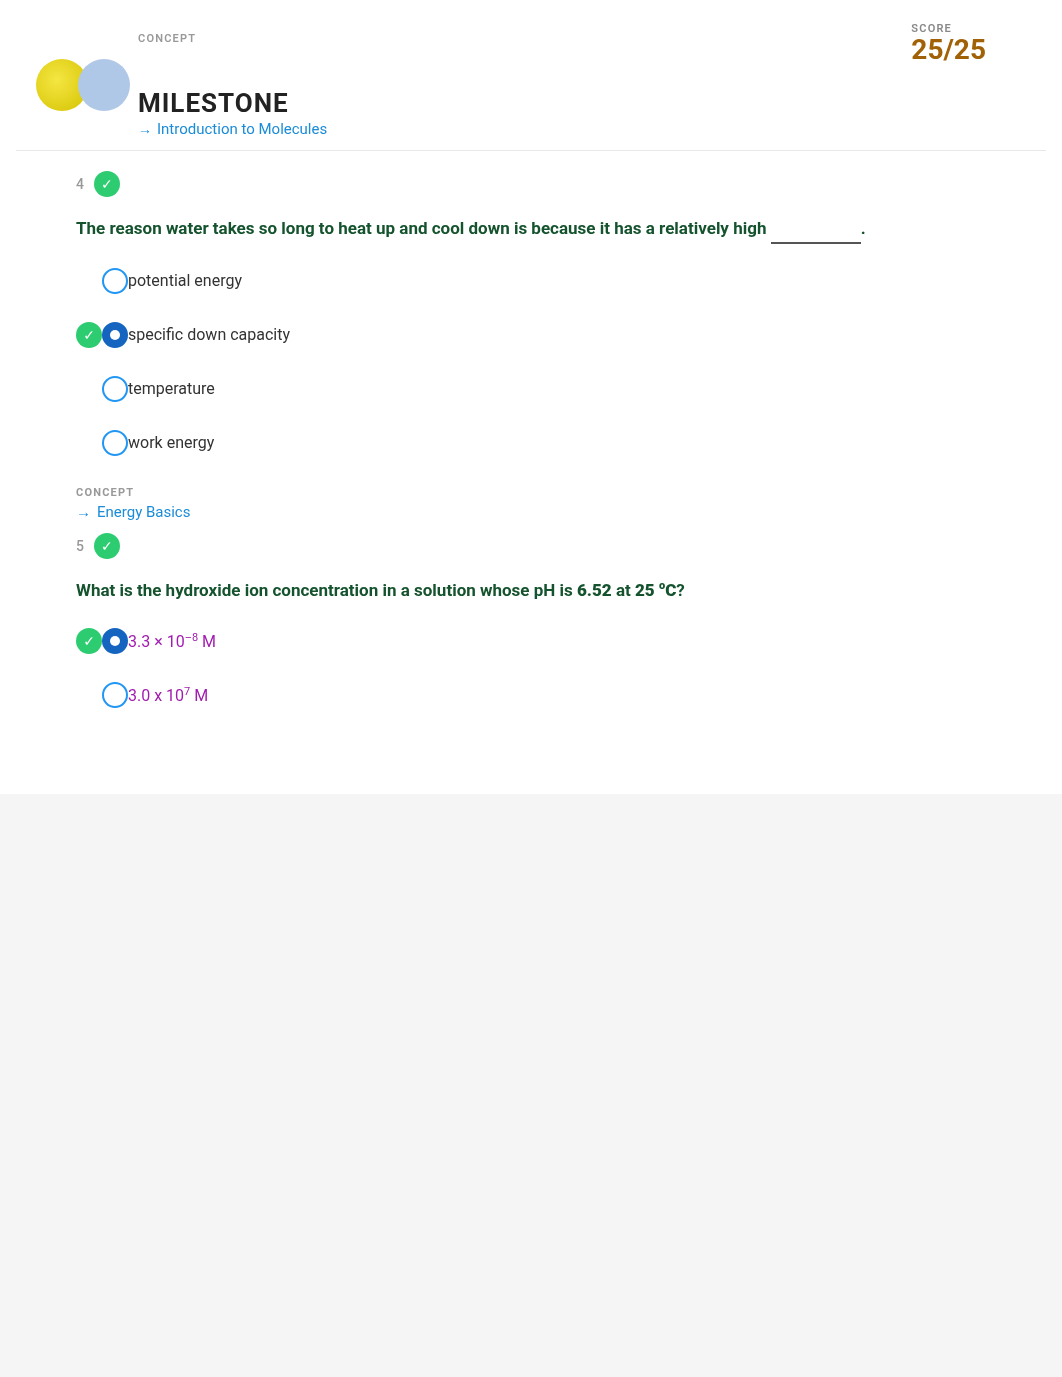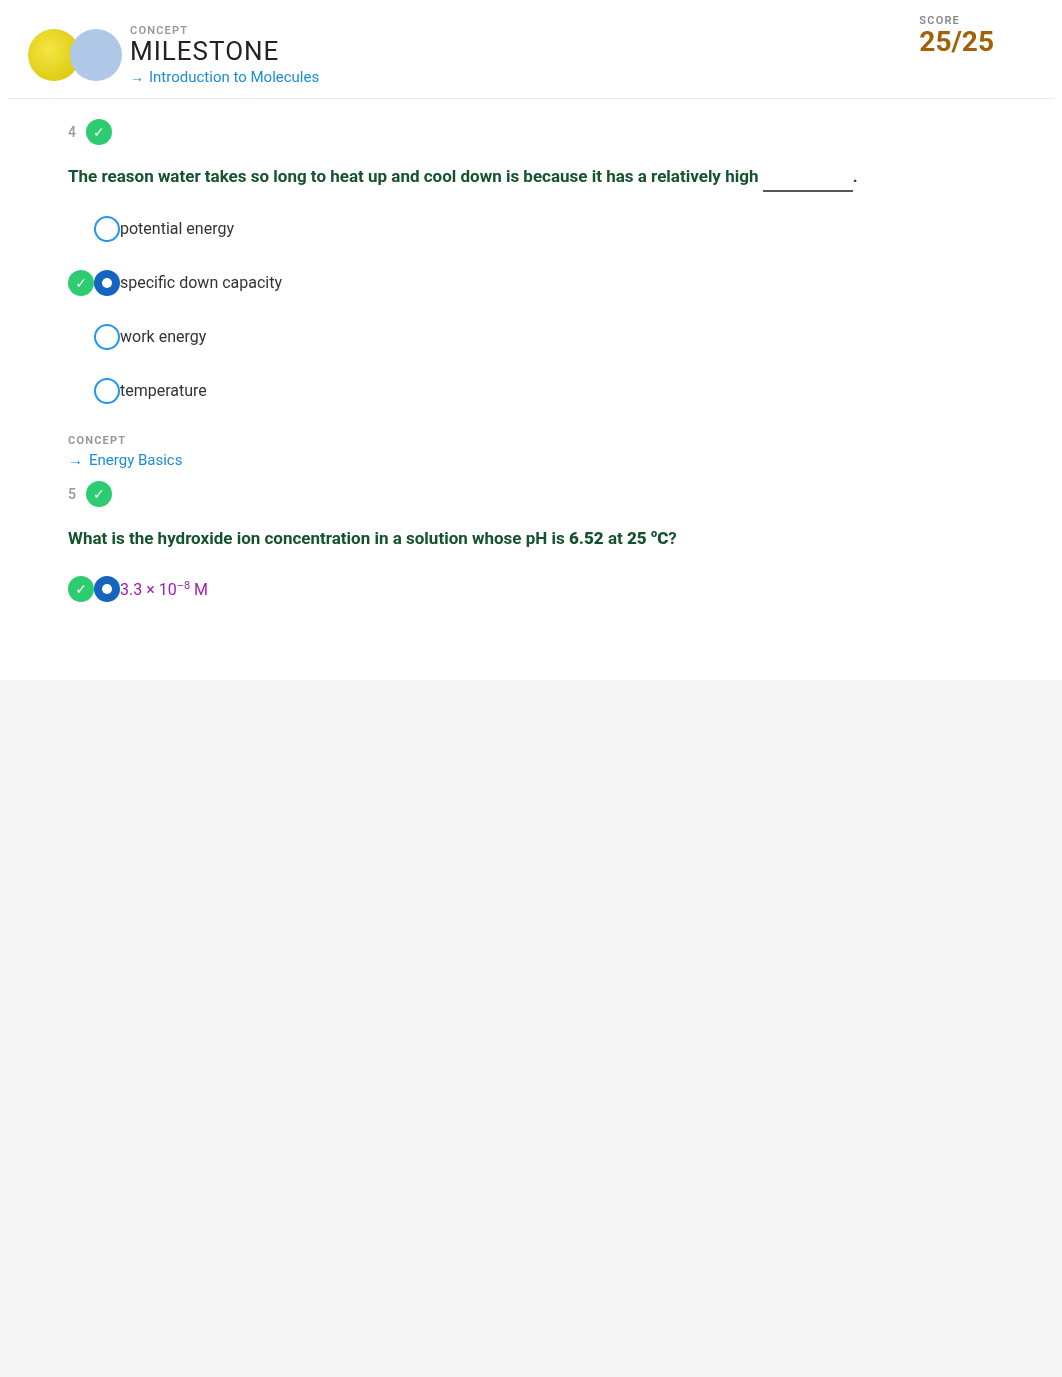--- a/index.html
+++ b/index.html
@@ -8,21 +8,21 @@
       background: #f5f5f5;
       color: #333;
       width: 1062px;
       min-height: 1377px;
     }
 
     .page-container {
       background: #fff;
       max-width: 1062px;
       margin: 0 auto;
-      padding: 8px;
+      padding: 16px;
     }
 
     
     .header {
       background: #fff;
       padding: 16px 40px 12px 20px;
       border-bottom: 1px solid #e8e8e8;
       display: flex;
       align-items: center;
       position: relative;
@@ -52,24 +52,25 @@
     }
     .header-concept-label {
       font-size: 11px;
       color: #999;
       letter-spacing: 1.2px;
       text-transform: uppercase;
       font-weight: 600;
     }
     .header-milestone {
       font-size: 26px;
-      font-weight: 400;
+      font-weight: 700;
       letter-spacing: 1px;
       color: #222;
       line-height: 1.1;
+      margin-top: 44px;
     }
     .header-link {
       display: flex;
       align-items: center;
       gap: 5px;
       color: #1a8cd8;
       font-size: 15px;
       margin-top: 2px;
       text-decoration: none;
     }
@@ -282,27 +283,27 @@
 
         <li class="option-item">
           <div class="correct-icon">✓</div>
           <div class="radio-btn selected"></div>
           <span class="option-text">specific down capacity</span>
         </li>
 
         <li class="option-item">
           <div class="correct-icon invisible">✓</div>
           <div class="radio-btn"></div>
-          <span class="option-text">work energy</span>
+          <span class="option-text">temperature</span>
         </li>
 
         <li class="option-item">
           <div class="correct-icon invisible">✓</div>
           <div class="radio-btn"></div>
-          <span class="option-text">temperature</span>
+          <span class="option-text">work energy</span>
         </li>
       </ul>
     </div>
 
     <div class="concept-section">
       <div class="concept-label">CONCEPT</div>
       <a class="concept-link" href="#">
         <span>→</span>
         <span>Energy Basics</span>
       </a>
@@ -320,17 +321,22 @@
       </div>
 
       <ul class="options-list">
 
         <li class="option-item">
           <div class="correct-icon">✓</div>
           <div class="radio-btn selected"></div>
           <span class="math-answer">3.3 × 10<sup>–8</sup> M</span>
         </li>
 
+        <li class="option-item">
+          <div class="correct-icon invisible">✓</div>
+          <div class="radio-btn"></div>
+          <span class="math-answer">3.0 x 10<sup>7</sup> M</span>
+        </li>
       </ul>
     </div>
 
   </div>
 </div>
 
 </body></html>

